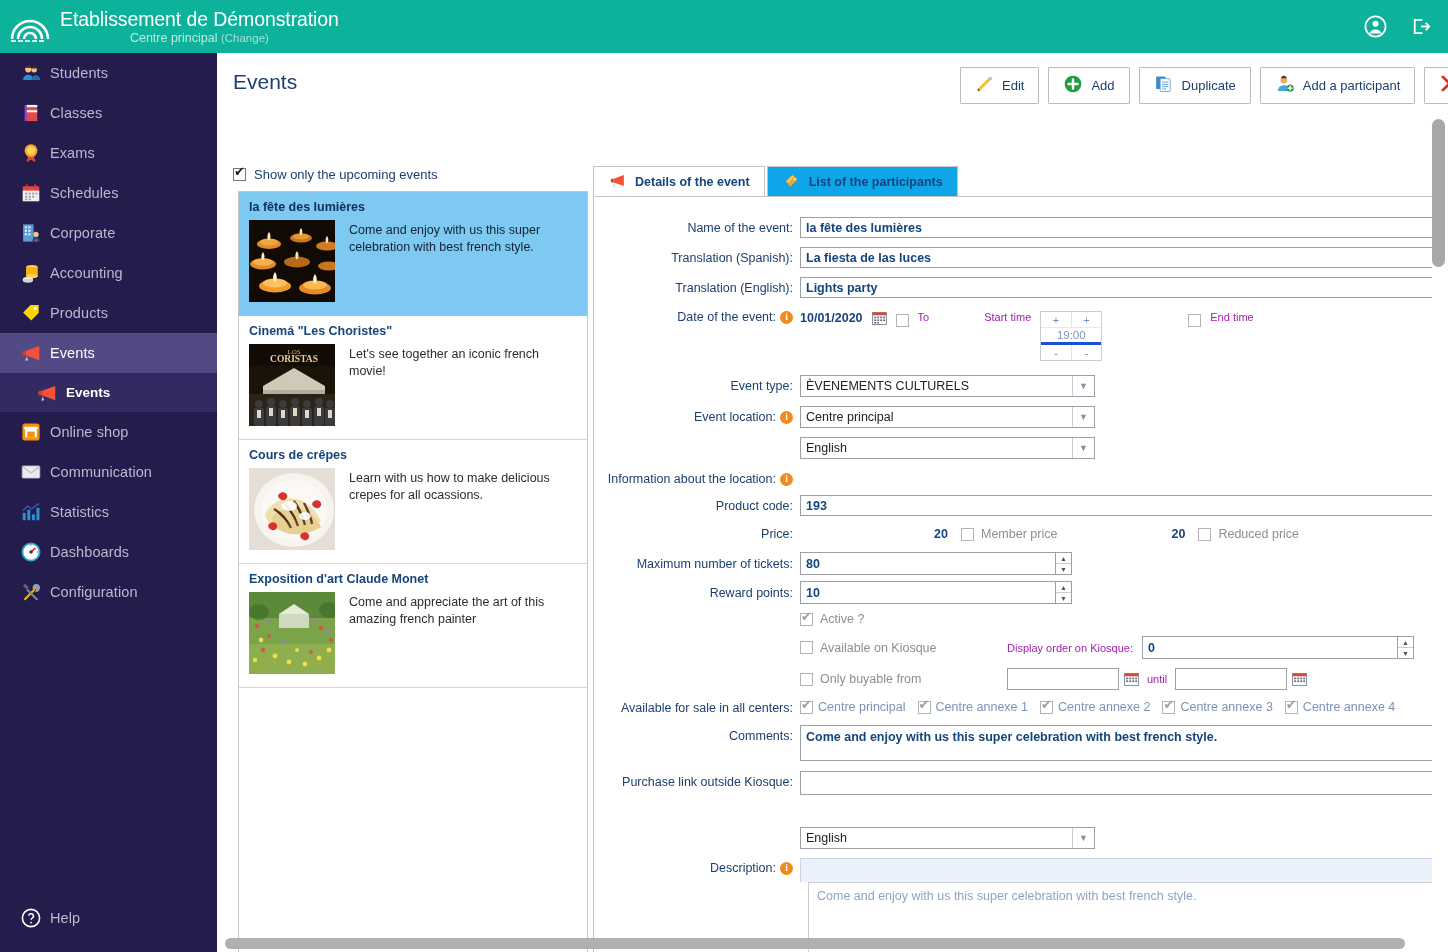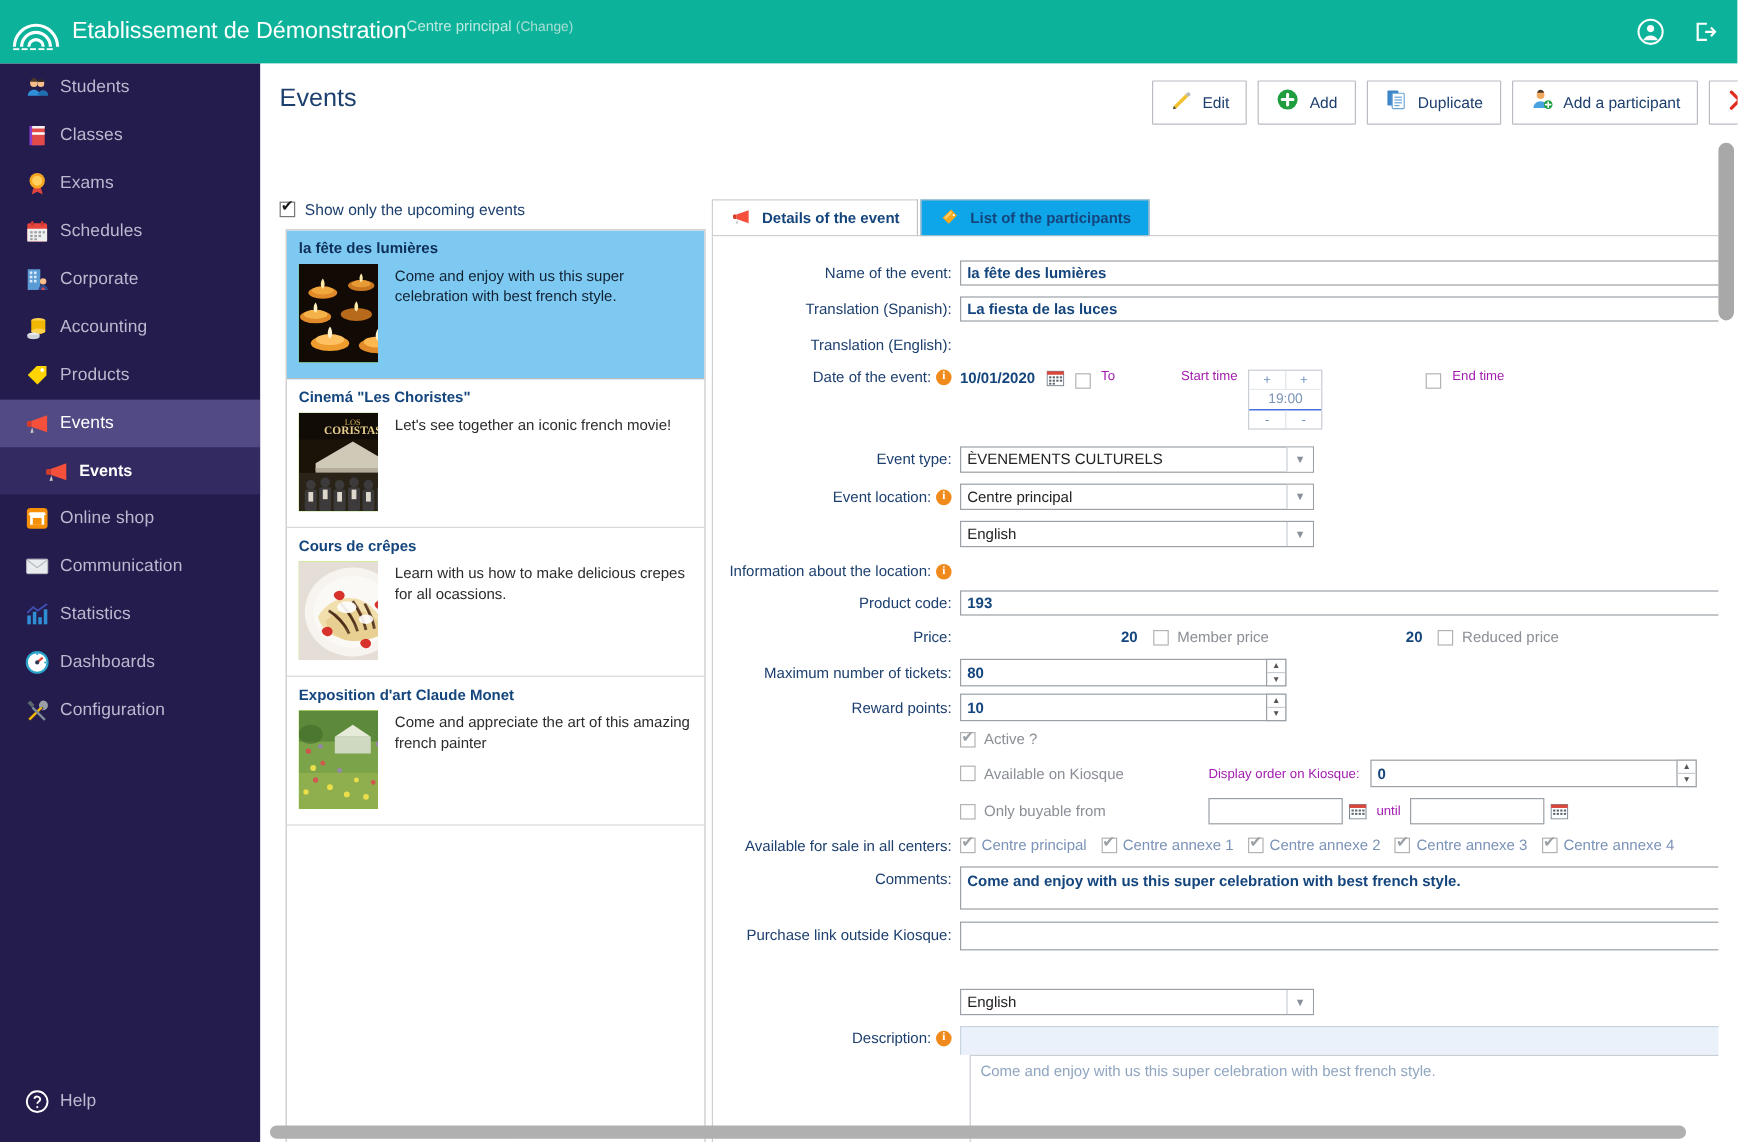--- a/index.html
+++ b/index.html
@@ -16,21 +16,21 @@
     position: absolute; top: 0; left: 0;
     width: 1448px; height: 53px;
     background: #0cb39a;
     display: flex; align-items: center;
   }
   .brand-logo {
     width: 60px; height: 53px;
     display: flex; align-items: center; justify-content: center;
     flex: none;
   }
-  .brand-text { display: flex; flex-direction: row; justify-content: center; text-align: center; }
+  .brand-text { display: flex; flex-direction: column; justify-content: center; text-align: center; }
   .brand-title {
     font-size: 19.5px; color: #ffffff; font-weight: normal;
     line-height: 23px; letter-spacing: -0.1px;
   }
   .brand-sub { font-size: 12.5px; color: #bde9e1; line-height: 15px; }
   .brand-sub .change { color: #a8dfd5; font-size: 11.5px; }
   .header-right {
     position: absolute; right: 16px; top: 0; height: 53px;
     display: flex; align-items: center; gap: 22px;
   }
@@ -121,21 +121,21 @@
     padding: 8px 10px 10px 10px; border-bottom: 1px solid #d8d8d8;
     cursor: pointer; min-height: 124px;
   }
   .ev-item.selected { background: #7ec9f2; border-bottom: 1px solid #bcbcbc; }
   .ev-title {
     font-size: 12.5px; color: #14457c; font-weight: bold; margin-bottom: 6px;
   }
   .ev-item.selected .ev-title { color: #0d2f57; }
   .ev-body { display: flex; gap: 14px; }
   .ev-thumb {
-    width: 66px; height: 82px; flex: none; background: #84cc16;
+    width: 86px; height: 82px; flex: none; background: #15803d;
     overflow: hidden; position: relative;
   }
   .ev-desc { font-size: 12.5px; color: #2c2c2c; line-height: 17px; padding-top: 2px; }
   .ev-item.selected .ev-desc { color: #123; }
 
   
   .detail {
     position: absolute; top: 113px; left: 376px;
     width: 846px; height: 812px; overflow: hidden;
   }
@@ -200,21 +200,21 @@
   .spin2 .r { display: flex; height: 15px; }
   .spin2 .c {
     flex: 1; display: flex; align-items: center; justify-content: center;
     font-size: 11px; color: #6f8fc0; border-right: 1px solid #dfe3e8;
     cursor: pointer;
   }
   .spin2 .c:last-child { border-right: none; }
   .spin2 .v {
     height: 18px; display: flex; align-items: center; justify-content: center;
     font-size: 11.5px; color: #7b93b8; border-top: 1px solid #e6e9ed;
-    border-bottom: 1px solid #1d4ed8;
+    border-bottom: 3px solid #1d4ed8;
   }
   .muted { font-size: 11px; color: #a21caf; }
 
   .num-fld {
     width: 272px; height: 23px; border: 1px solid #9aa0a6; background: #fff;
     display: flex; align-items: center; font-size: 12.5px;
     color: #14457c; font-weight: bold; padding-left: 5px; position: relative;
   }
   .stepper {
     position: absolute; right: -1px; top: -1px; width: 17px; height: 23px;
@@ -769,20 +769,21 @@
           <div class="fld wide">la fête des lumières</div>
         </div>
 
         <div class="row">
           <div class="lbl-col">Translation (Spanish):</div>
           <div class="fld wide">La fiesta de las luces</div>
         </div>
 
         <div class="row" style="margin-bottom:12px;">
           <div class="lbl-col">Translation (English):</div>
+          <div class="fld wide">Lights party</div>
         </div>
 
         <div class="row" style="margin-bottom:14px; align-items:flex-start;">
           <div class="lbl-col" style="padding-top:0;">
             <span>Date of the event:</span>
             <span class="info-i">i</span>
           </div>
           <div style="display:flex; align-items:flex-start; gap:9px; padding-top:1px;">
             <span class="date-val">10/01/2020</span>
             <span class="cal-ico">

